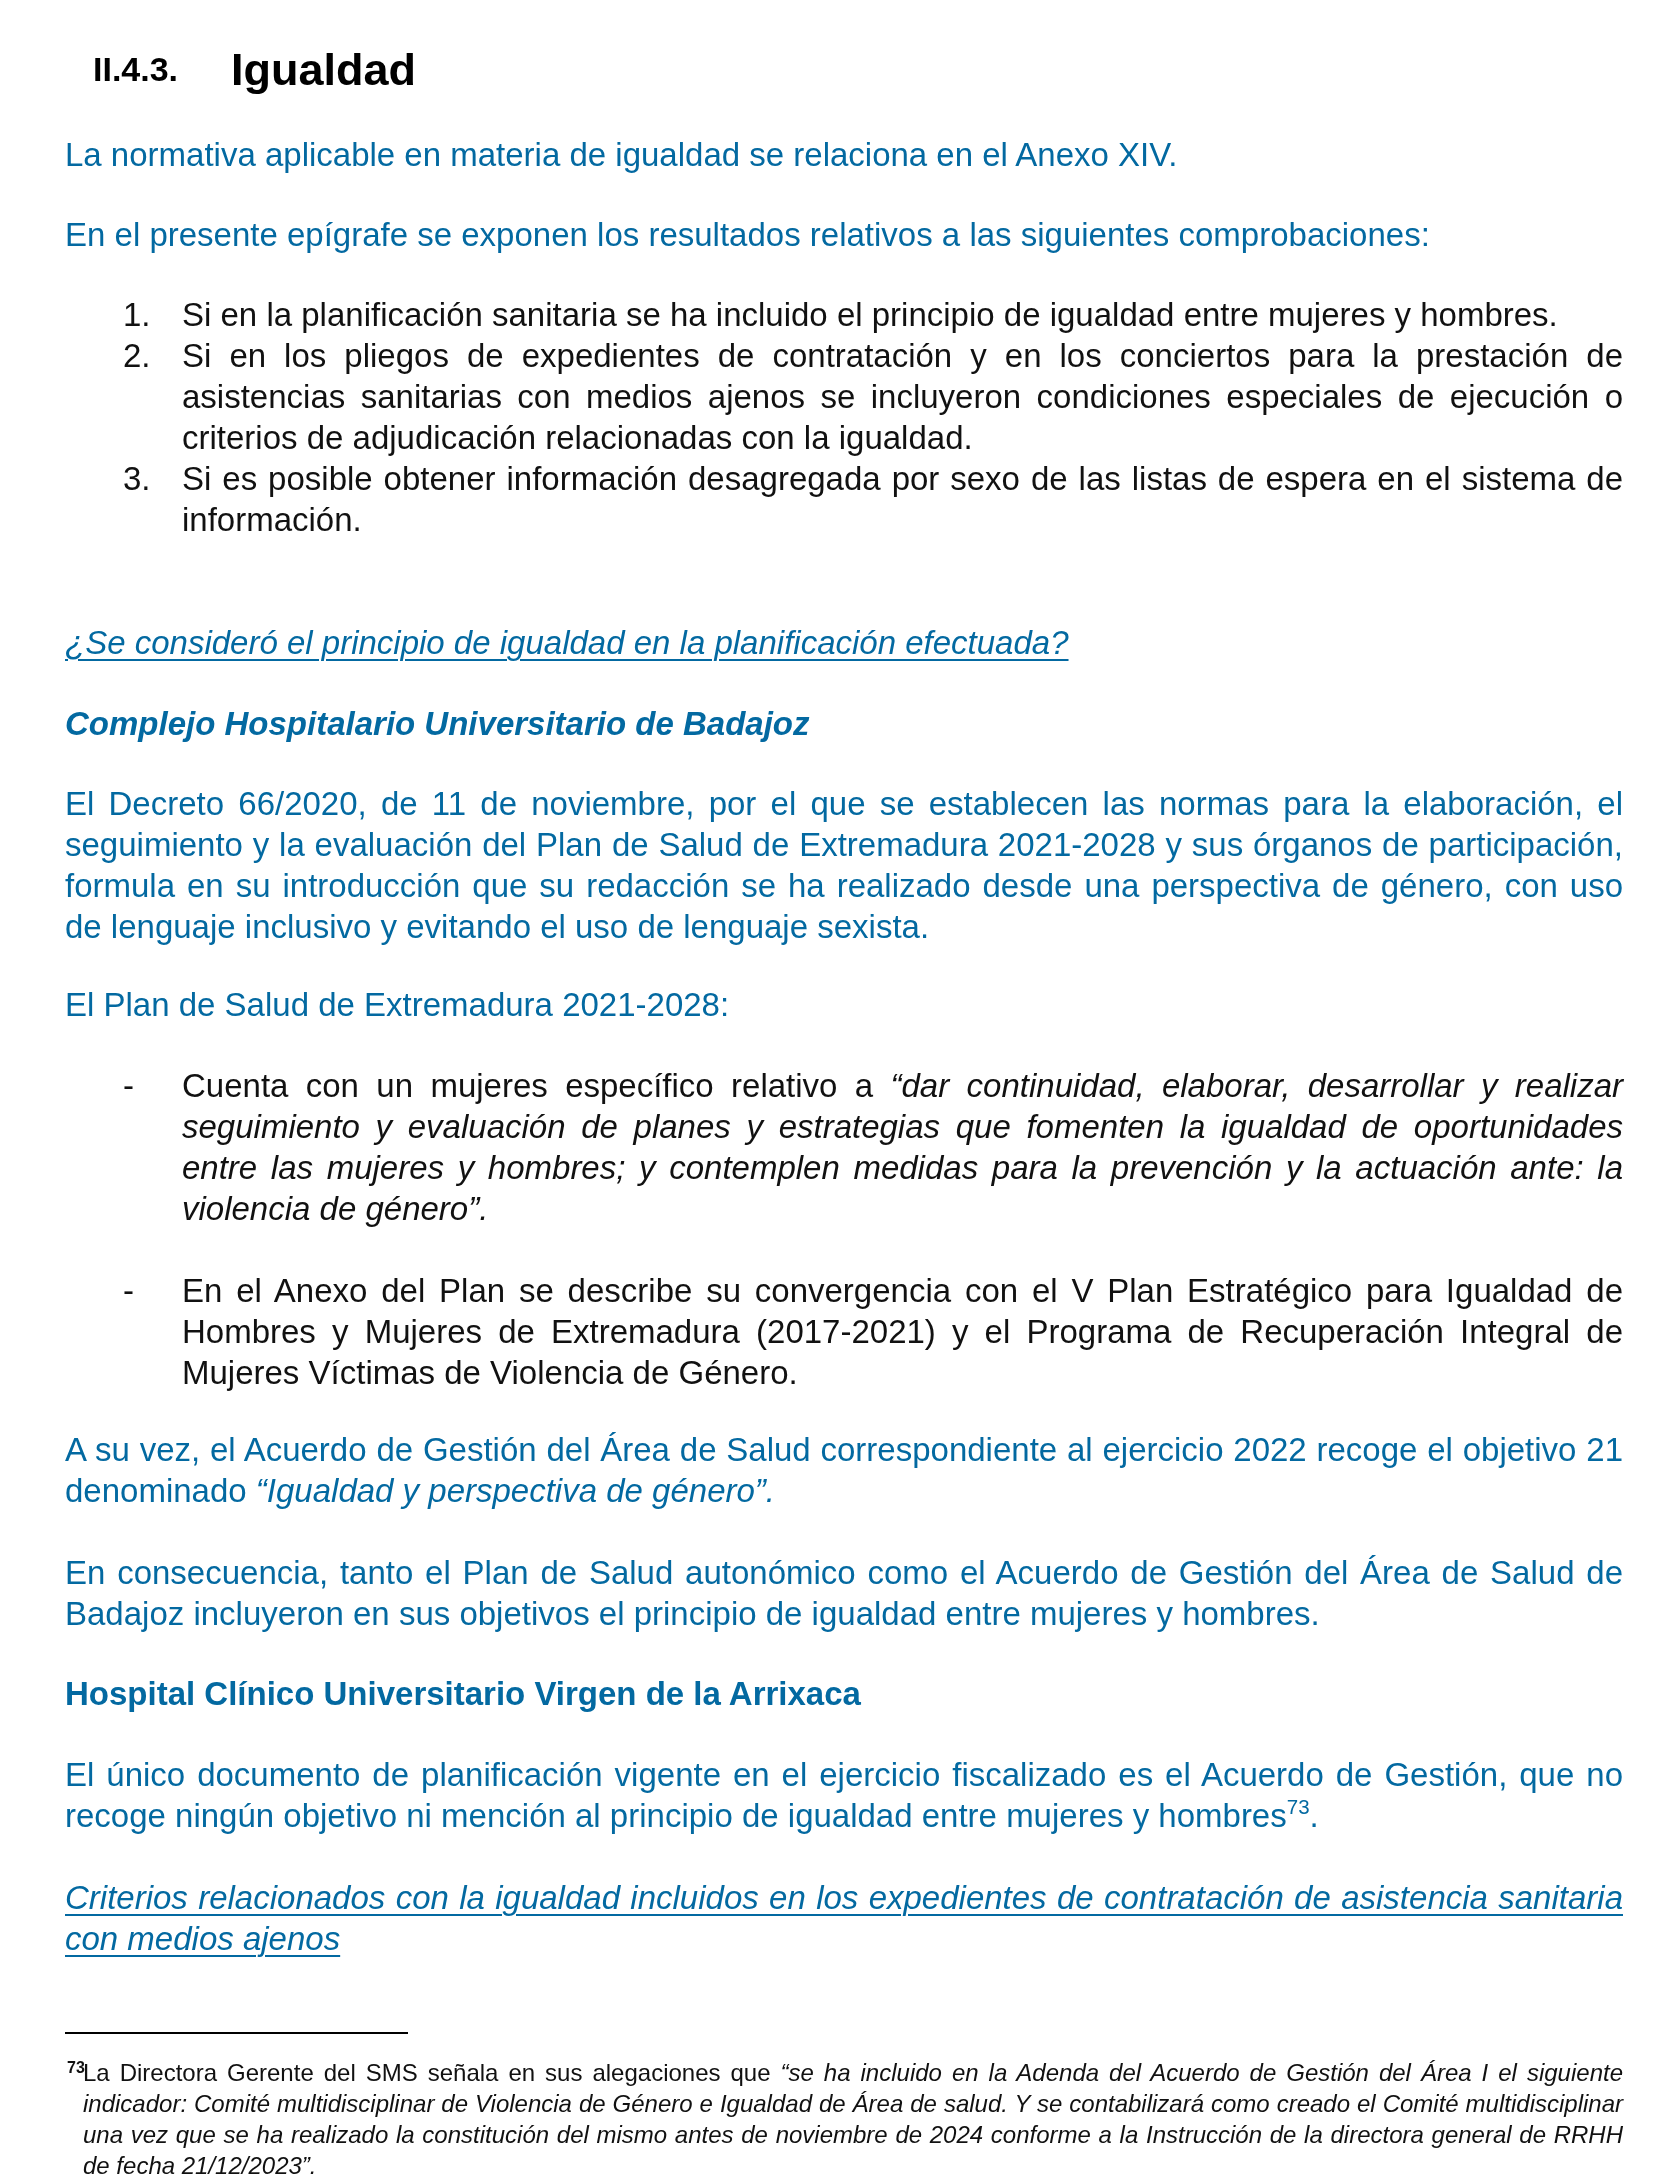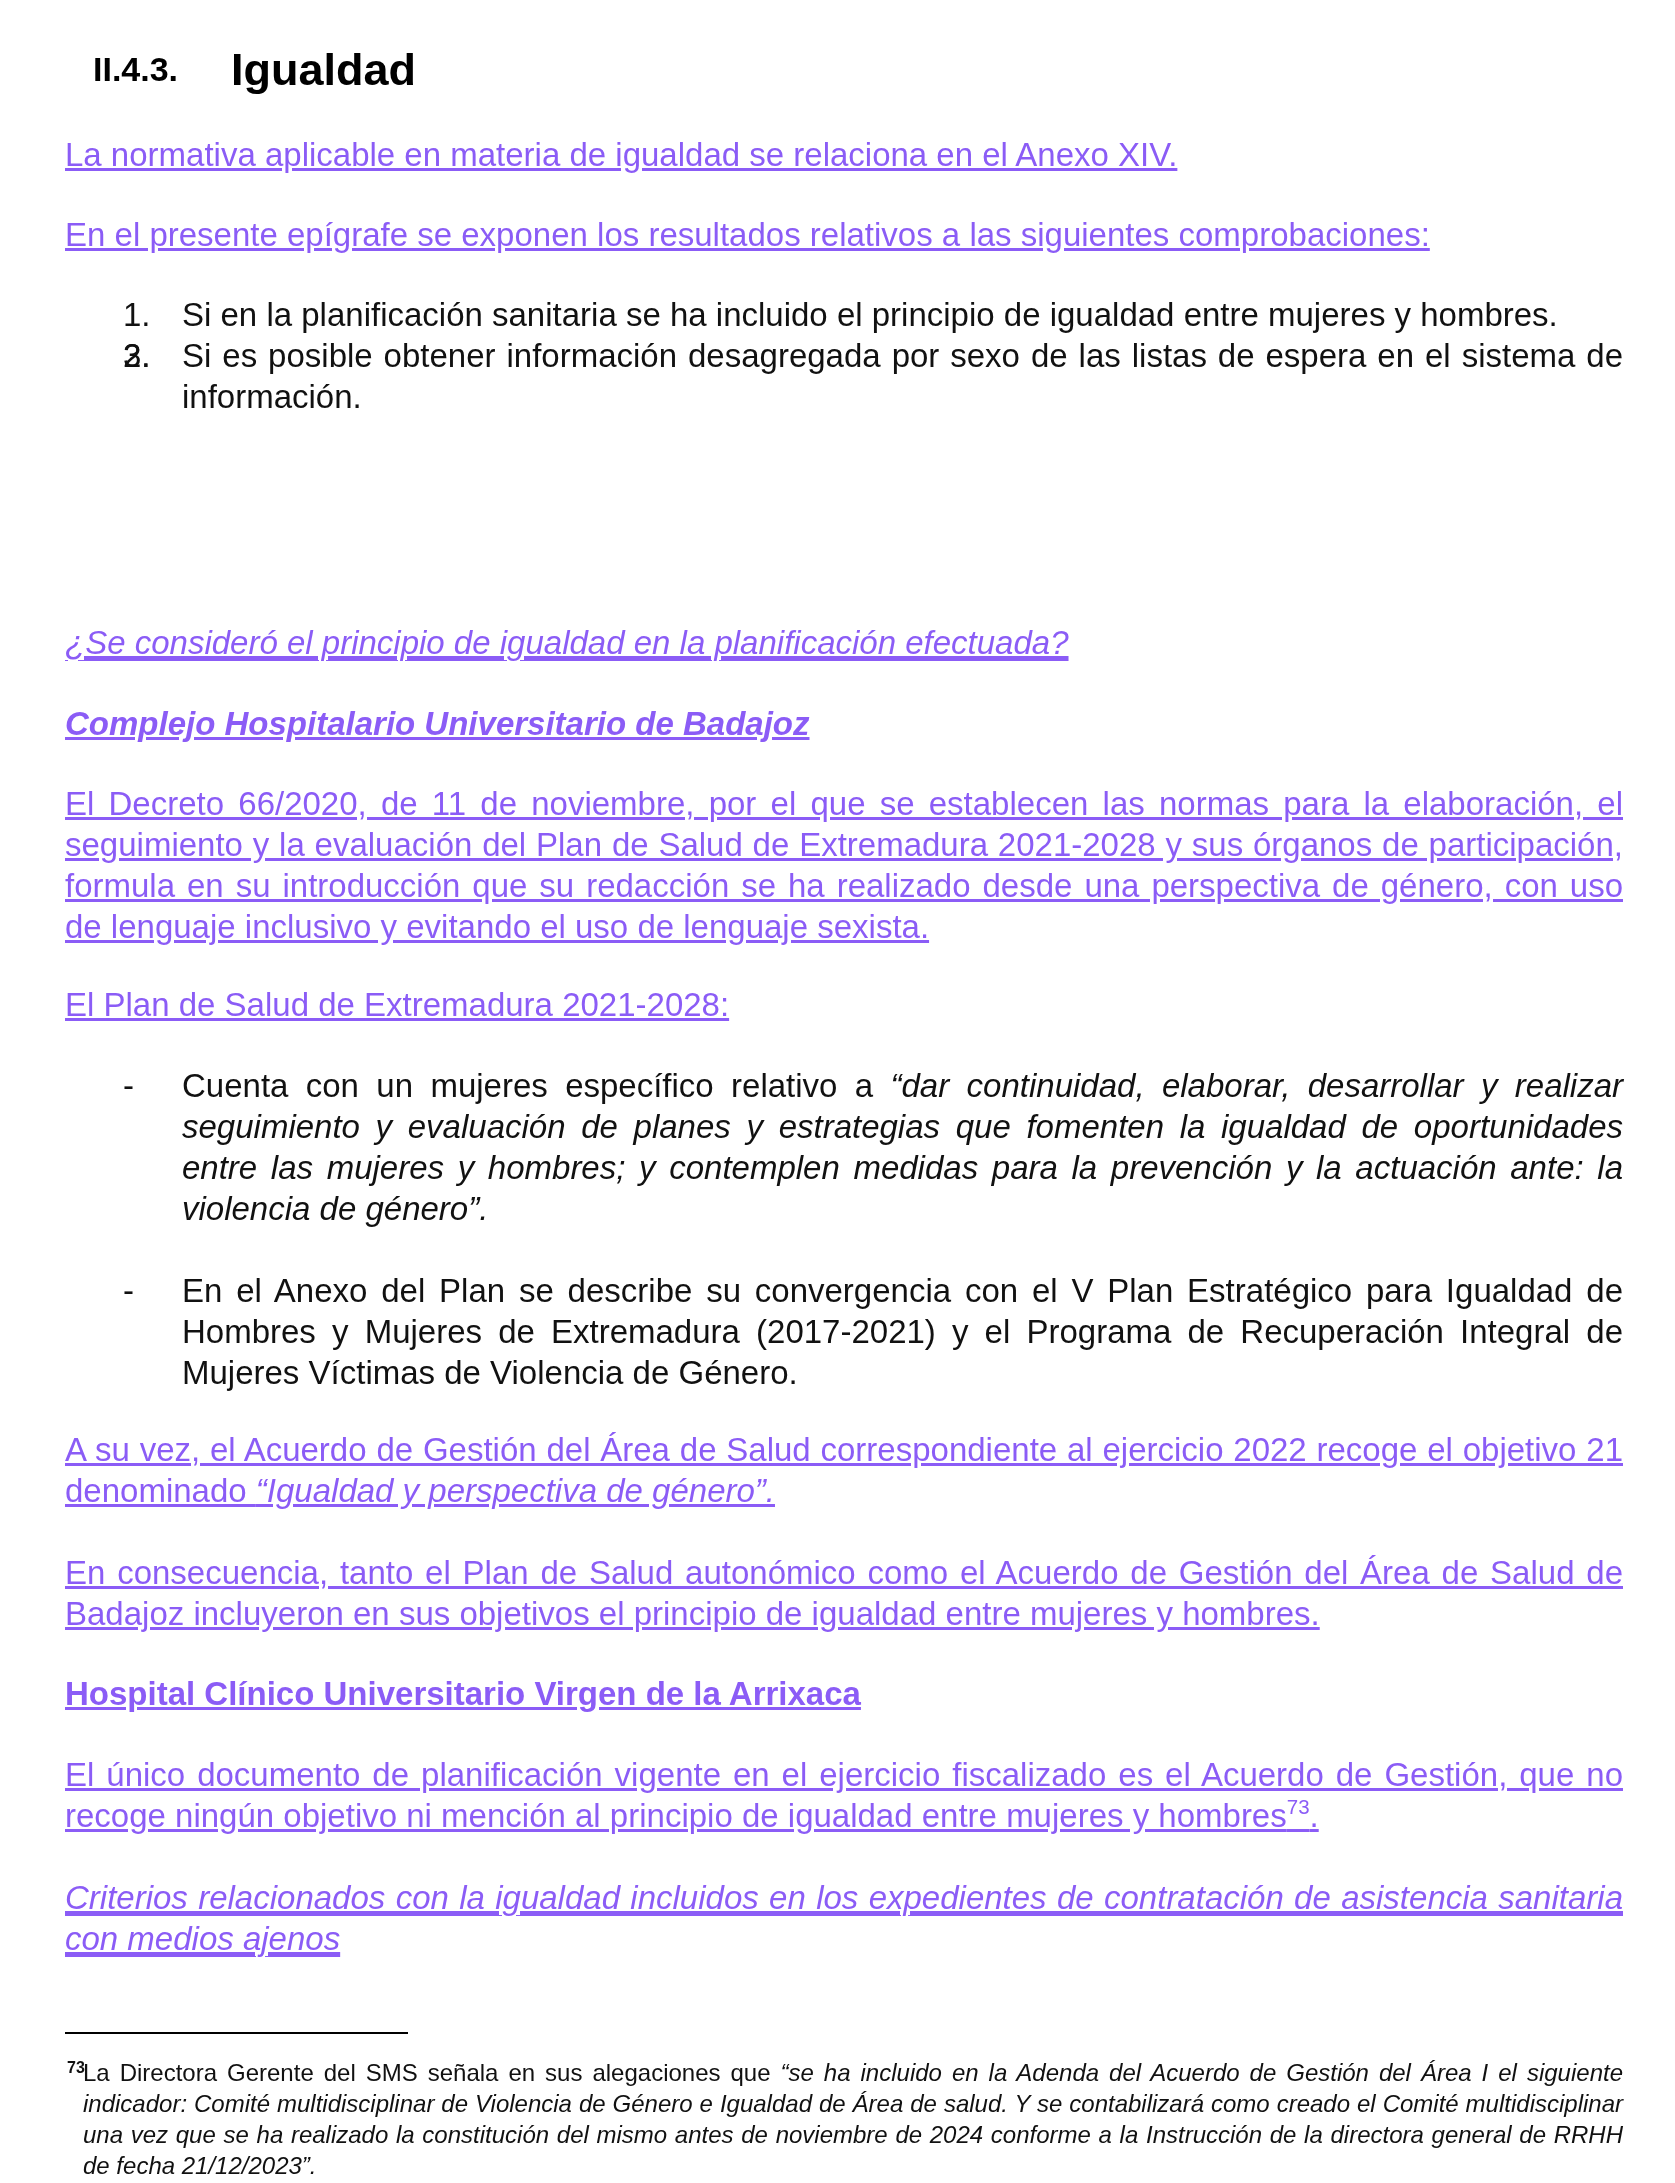--- a/index.html
+++ b/index.html
@@ -22,22 +22,21 @@
     width: 1558px;
   }
   .block {
     position: absolute;
     left: 0;
     width: 1558px;
     font-size: 33px;
     line-height: 41px;
     text-align: justify;
     text-align-last: left;
-    color: #8b5cf6;
-    text-decoration: underline;
+    color: #0369a1;
   }
   .heading-num {
     position: absolute;
     left: 0;
     top: 49px;
     font-size: 34px;
     font-weight: bold;
     line-height: 41px;
     margin-left: 28px;
   }
@@ -134,20 +133,21 @@
   <div class="block" style="top:134px">La normativa aplicable en materia de igualdad se relaciona en el Anexo XIV.</div>
   <div class="block" style="top:214px">En el presente epígrafe se exponen los resultados relativos a las siguientes comprobaciones:</div>
 
   <ol class="list" style="top:294px">
     <li>
       <span class="marker">1.</span>
       <span>Si en la planificación sanitaria se ha incluido el principio de igualdad entre mujeres y hombres.</span>
     </li>
     <li>
       <span class="marker">2.</span>
+      <span>Si en los pliegos de expedientes de contratación y en los conciertos para la prestación de asistencias sanitarias con medios ajenos se incluyeron condiciones especiales de ejecución o criterios de adjudicación relacionadas con la igualdad.</span>
     </li>
     <li>
       <span class="marker">3.</span>
       <span>Si es posible obtener información desagregada por sexo de las listas de espera en el sistema de información.</span>
     </li>
   </ol>
 
   <div class="block" style="top:622px">
     <span class="q-italic">¿Se consideró el principio de igualdad en la planificación efectuada?</span>
   </div>

